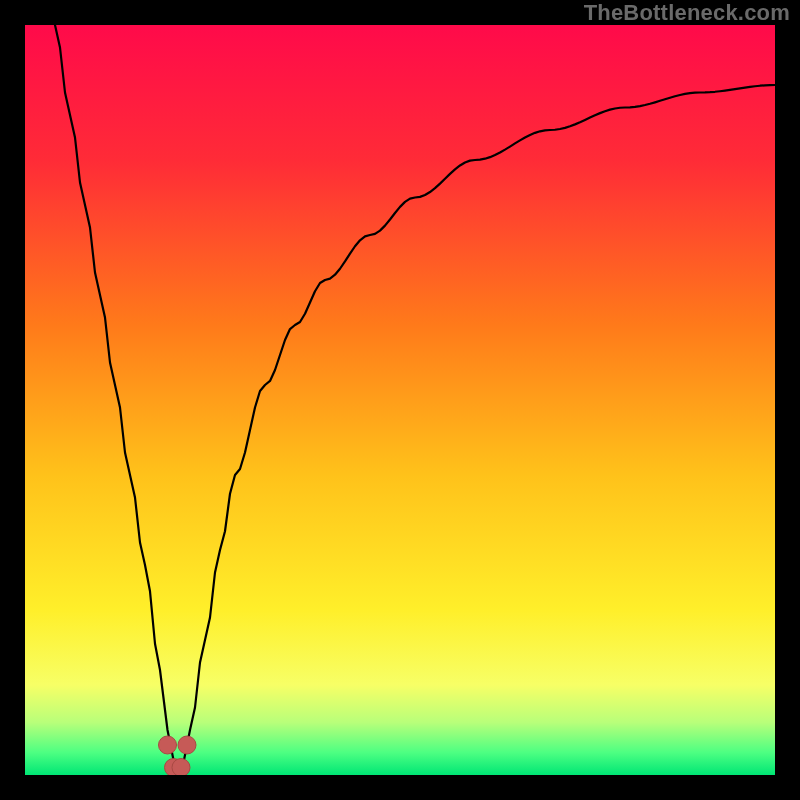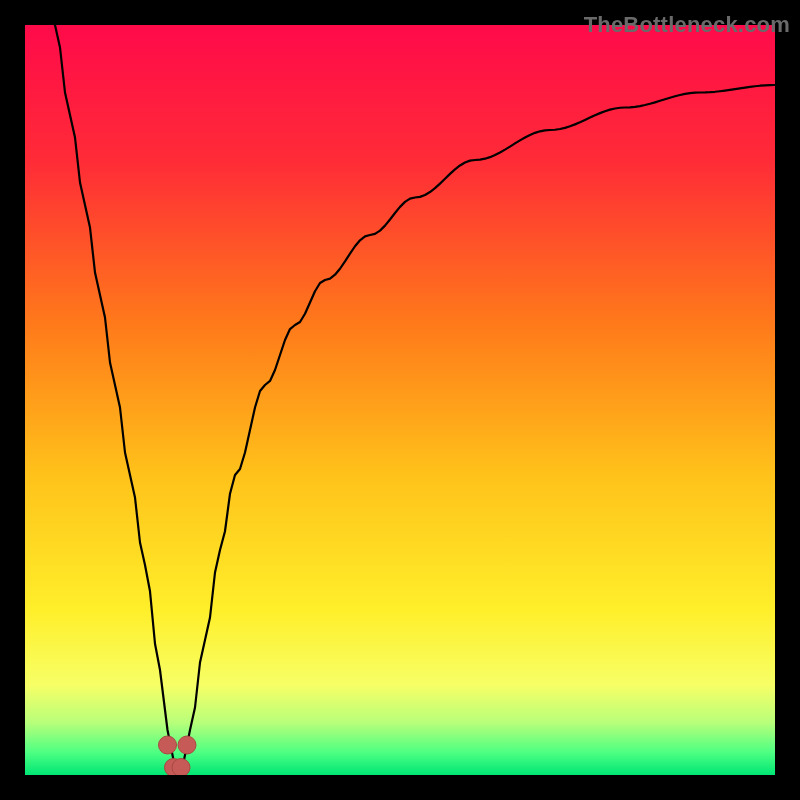--- a/index.html
+++ b/index.html
@@ -19,21 +19,21 @@
   .plot-area {
     position: absolute;
     left: 25px;
     top: 25px;
     width: 750px;
     height: 750px;
     overflow: hidden;
   }
   .watermark {
     position: absolute;
-    top: 12px;
+    top: 0;
     right: 10px;
     color: #6a6a6a;
     font-size: 22px;
     font-weight: 600;
     letter-spacing: 0.2px;
     user-select: none;
   }
   svg {
     display: block;
     width: 750px;

